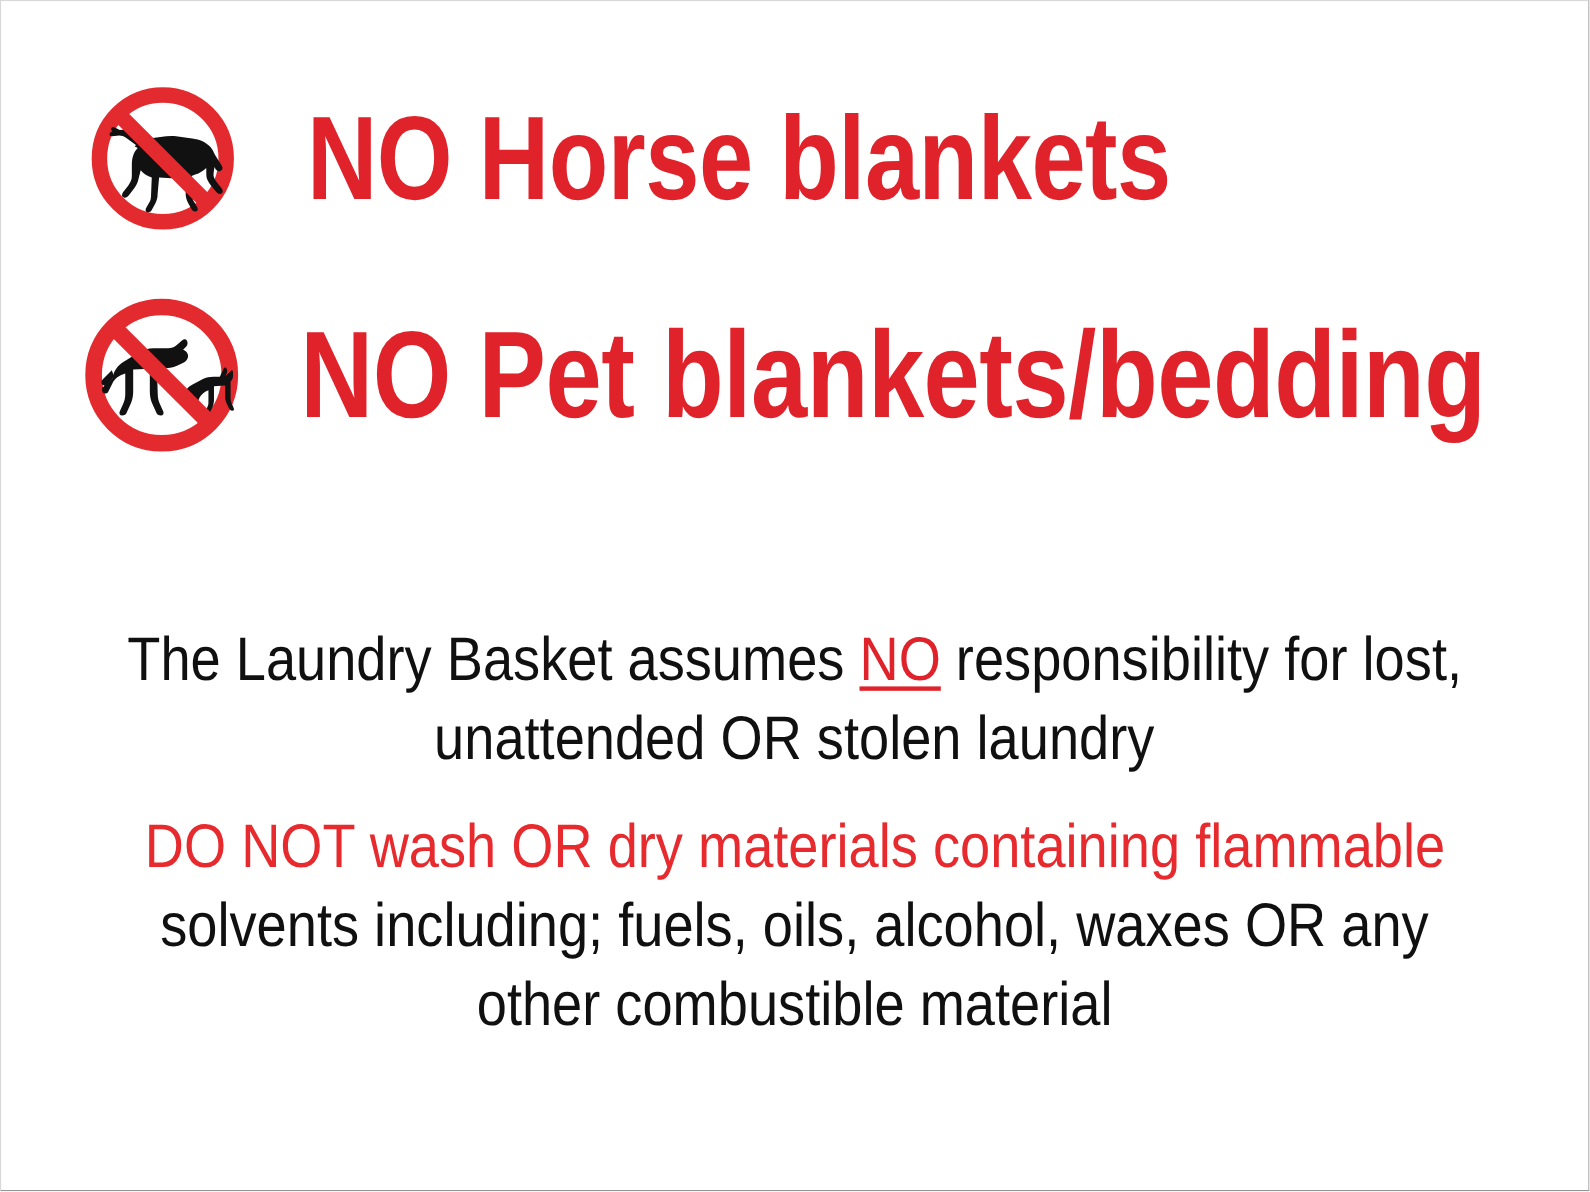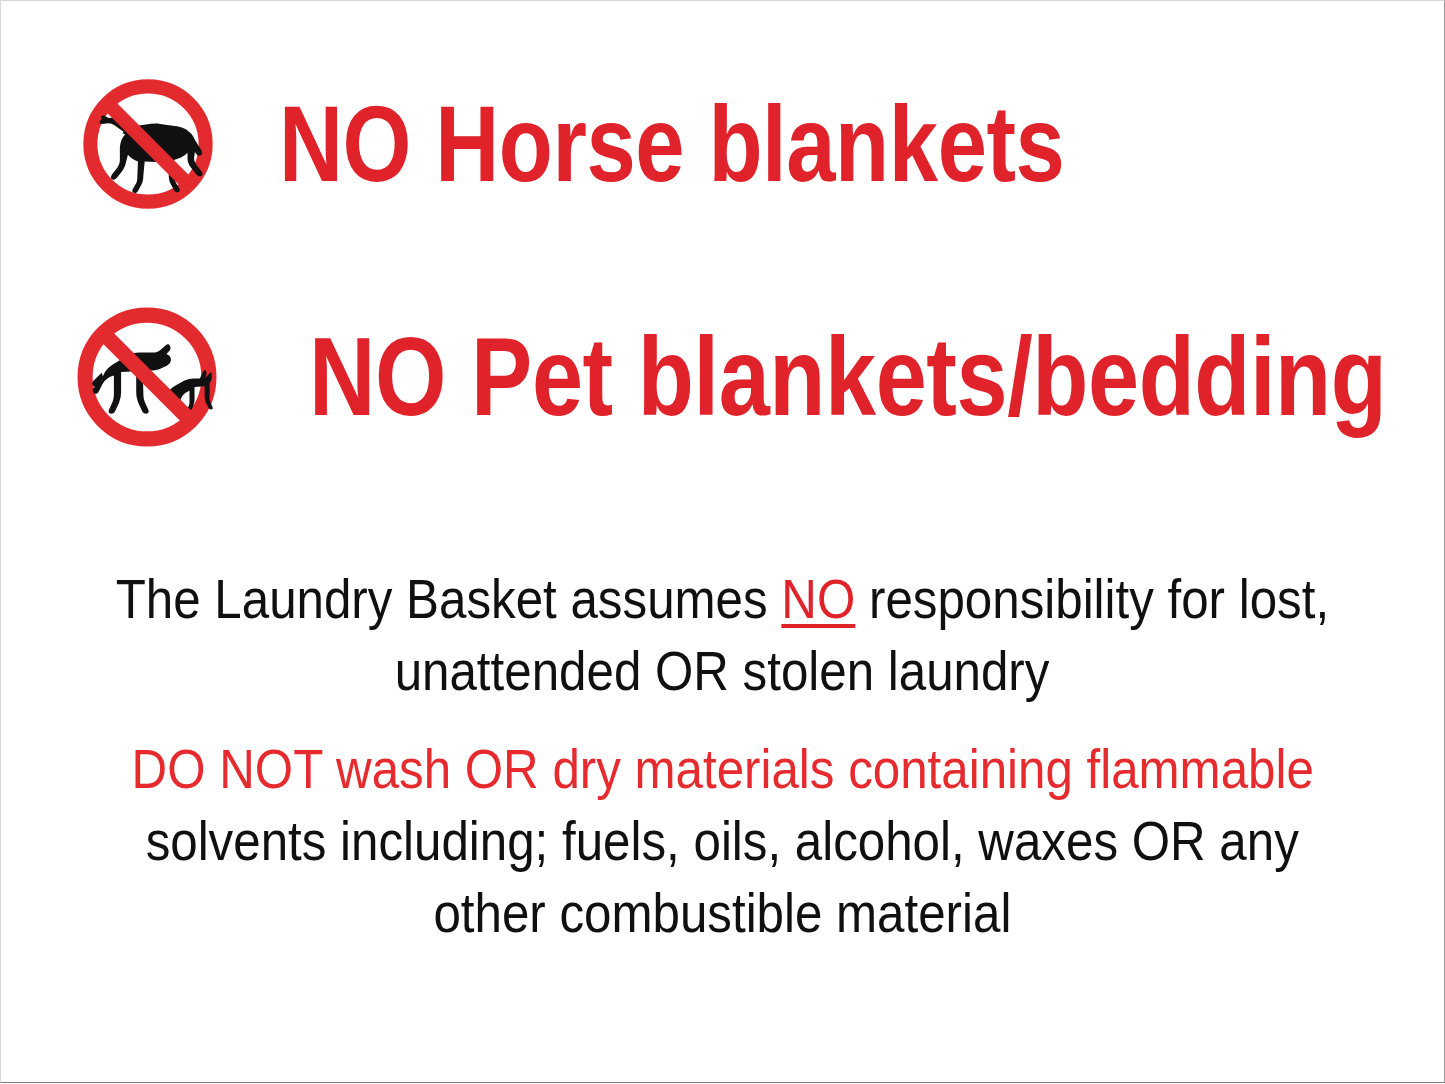--- a/index.html
+++ b/index.html
@@ -25,21 +25,21 @@
 
   
   .ban-row {
     position: absolute;
     display: flex;
     align-items: center;
     left: 0;
     width: 100%;
   }
   #row-horse { top: 76px; }
-  #row-pet   { top: 304px; gap: 36px; }
+  #row-pet   { top: 268px; }
 
   .ban-icon {
     flex: 0 0 auto;
     display: block;
   }
   #row-horse .ban-icon { margin-left: 80px; width: 134px; height: 134px; }
   #row-pet   .ban-icon { margin-left: 74px; width: 144px; height: 144px; }
 
   .ban-text {
     font-family: "Liberation Sans", sans-serif;

